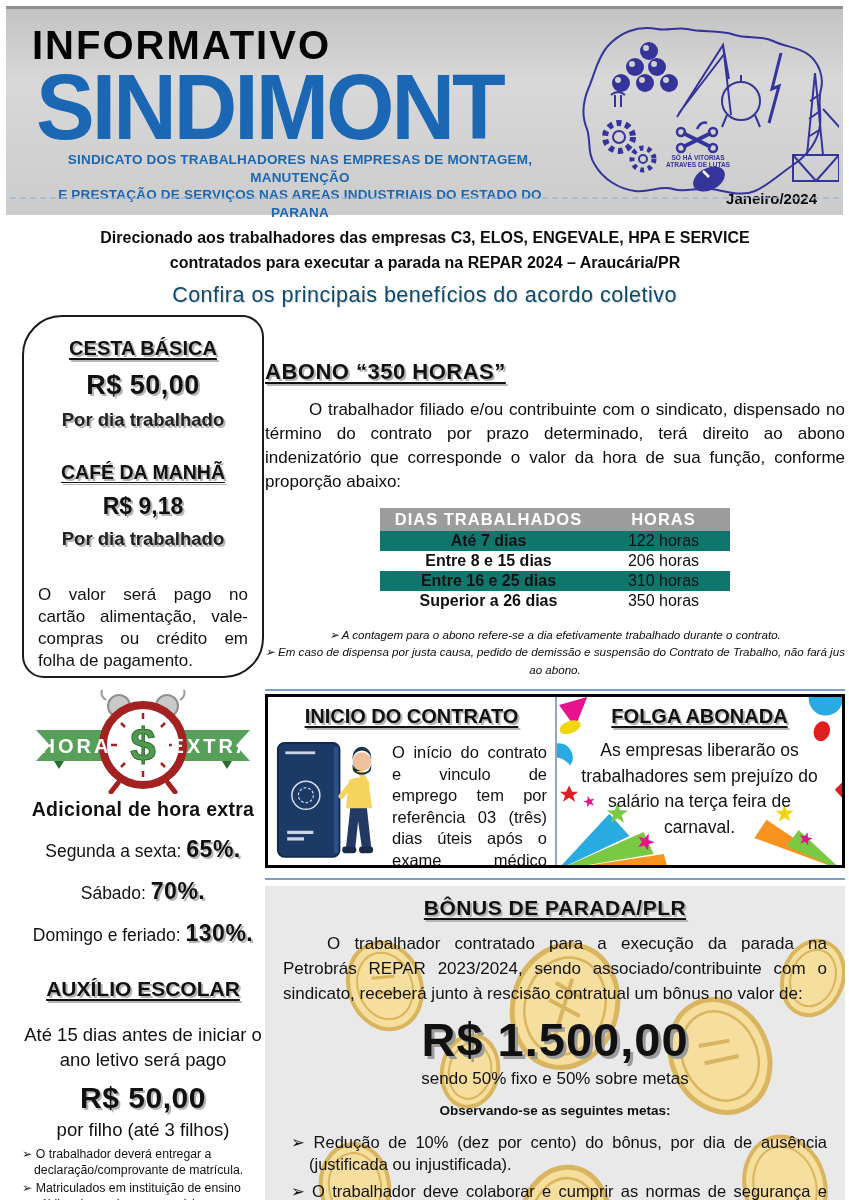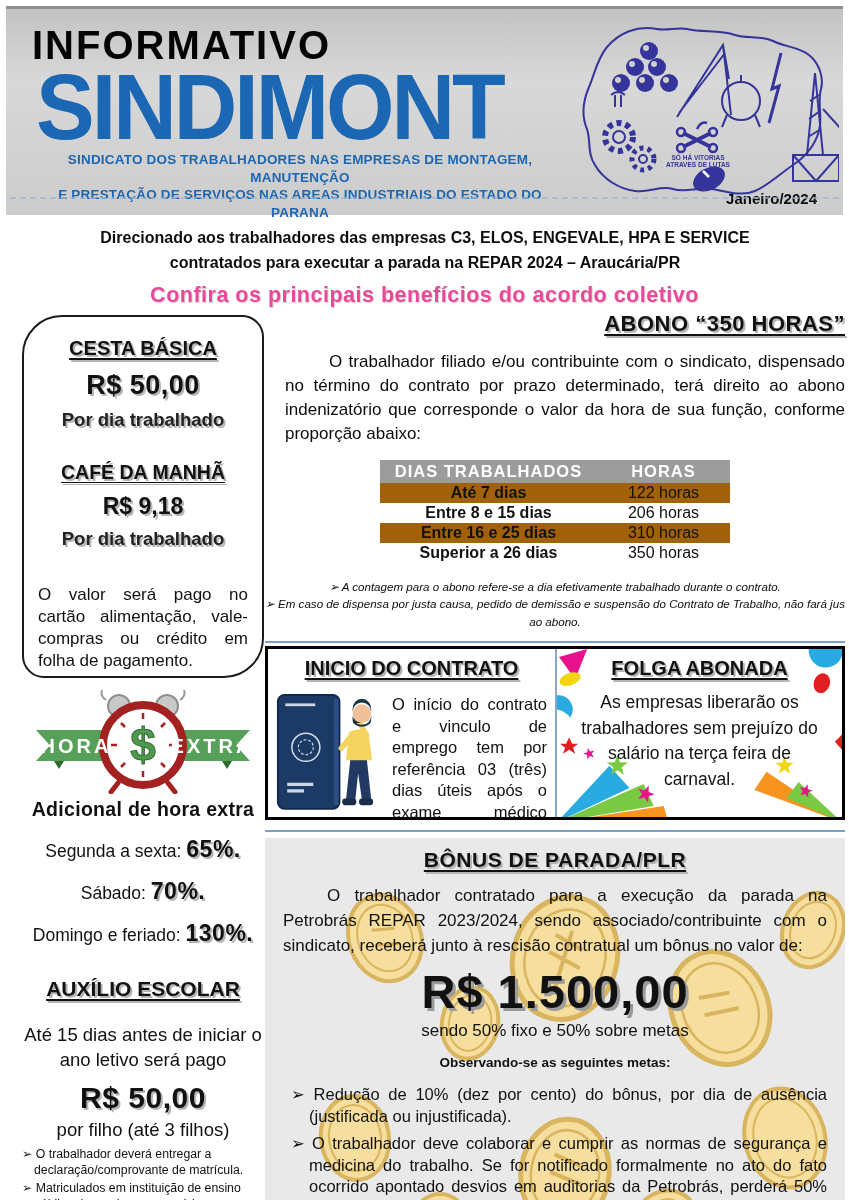--- a/index.html
+++ b/index.html
@@ -24,21 +24,21 @@
     position:absolute; left:24px; top:142px; width:540px; text-align:center;
     color:#1b67b3; font-weight:bold; font-size:13.5px; line-height:1.3; letter-spacing:.2px;
   }
   .logo-wrap { position:absolute; right:4px; top:8px; width:282px; height:196px; }
   .header-date { position:absolute; right:26px; bottom:8px; font-size:15px; font-weight:bold; color:#0a0a0a; }
 
   
   .intro { position:absolute; top:226px; left:75px; width:700px; text-align:center; font-weight:bold; font-size:16px; line-height:1.55; color:#0d0d0d; }
   .section-heading {
     position:absolute; top:283px; left:0; width:849px; text-align:center;
-    font-size:21.5px; font-weight:bold; color:#ec4899; letter-spacing:.5px;
+    font-size:21.5px; font-weight:normal; color:#0c4a6e; letter-spacing:.5px;
     text-shadow:1px 1px 1px #d2d2d2;
   }
 
   .h-shadow { text-shadow:2px 2px 0 #b5b5b5; }
   .u { text-decoration:underline; text-underline-offset:3px; }
 
   
   .col-left { position:absolute; left:22px; top:315px; width:242px; }
   .cesta-box {
     box-sizing:border-box; height:363px; border:2px solid #1b1b1b;
@@ -60,27 +60,27 @@
   .aux-title { font-size:21px; font-weight:bold; }
   .aux-intro { margin-top:22px; font-size:18.5px; line-height:1.35; }
   .aux-value { margin-top:8px; font-size:30px; font-weight:bold; letter-spacing:.5px; }
   .aux-per { margin-top:4px; font-size:18.5px; }
   .aux-bullets { margin-top:6px; text-align:left; font-size:12.3px; line-height:1.3; }
   .aux-bullets .b { padding-left:12px; text-indent:-12px; margin-top:2px; }
   .aux-bullets .b::before { content:"➢ "; }
 
   
   .col-right { position:absolute; left:265px; top:311px; width:580px; }
-  .abono-title { text-align:right; font-size:22px; font-weight:bold; letter-spacing:.5px; }
-  .abono-p { margin-top:13px; font-size:17px; line-height:1.42; text-align:justify; text-indent:44px; color:#0c0c0c;padding-left:20px; }
+  .abono-title { text-align:left; font-size:22px; font-weight:bold; letter-spacing:.5px;margin-top:48px; }
+  .abono-p { margin-top:13px; font-size:17px; line-height:1.42; text-align:justify; text-indent:44px; color:#0c0c0c; }
   table.abono-table { margin:13px auto 0; border-collapse:collapse; width:350px; font-size:16px; }
   .abono-table th { background:#9c9c9c; color:#fff; font-weight:bold; padding:2px 4px; letter-spacing:1px; font-size:16.5px; }
   .abono-table td { padding:1px 4px; text-align:center; }
   .abono-table td.c1 { font-weight:bold; width:62%; }
-  .abono-table tr.odd { background:#a16207; }
+  .abono-table tr.odd { background:#0f766e; }
   .abono-bullets { margin-top:15px; font-size:11.6px; line-height:1.55; text-align:center; color:#0c0c0c;font-style:italic; }
   .abono-bullets .b::before { content:"➢ "; }
 
   .divider { border-top:2px solid #7ea0c6; margin-top:10px; }
 
   .mid-boxes { display:flex; margin-top:3px; height:174px; border:3px solid #000000; box-sizing:border-box; background:#fff; }
   .mid-box { position:relative; flex:1 1 50%; box-sizing:border-box; padding:8px 8px 0; overflow:hidden; }
   .mid-box.right { border-left:2px solid #8aa8cc; }
   .mid-title { position:relative; z-index:2; text-align:center; font-size:20px; font-weight:bold; }
   .ini-body { display:flex; margin-top:6px; }

